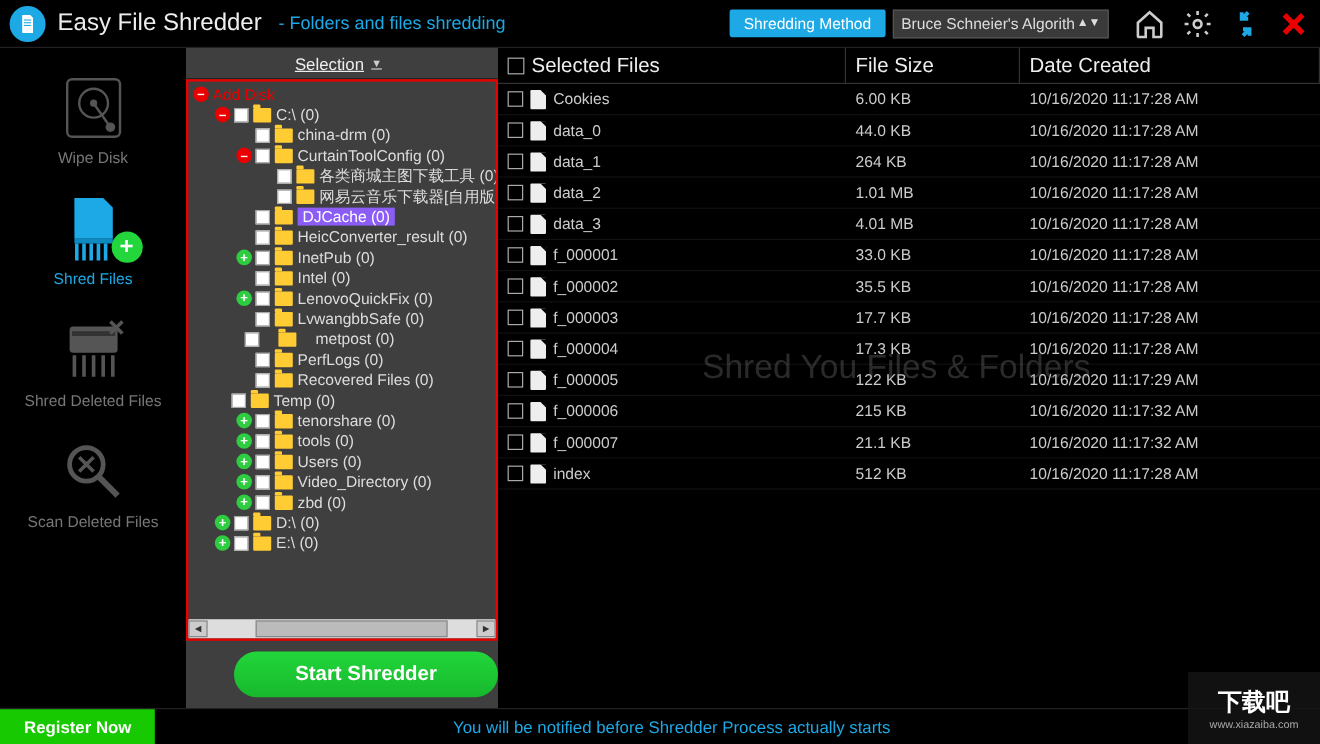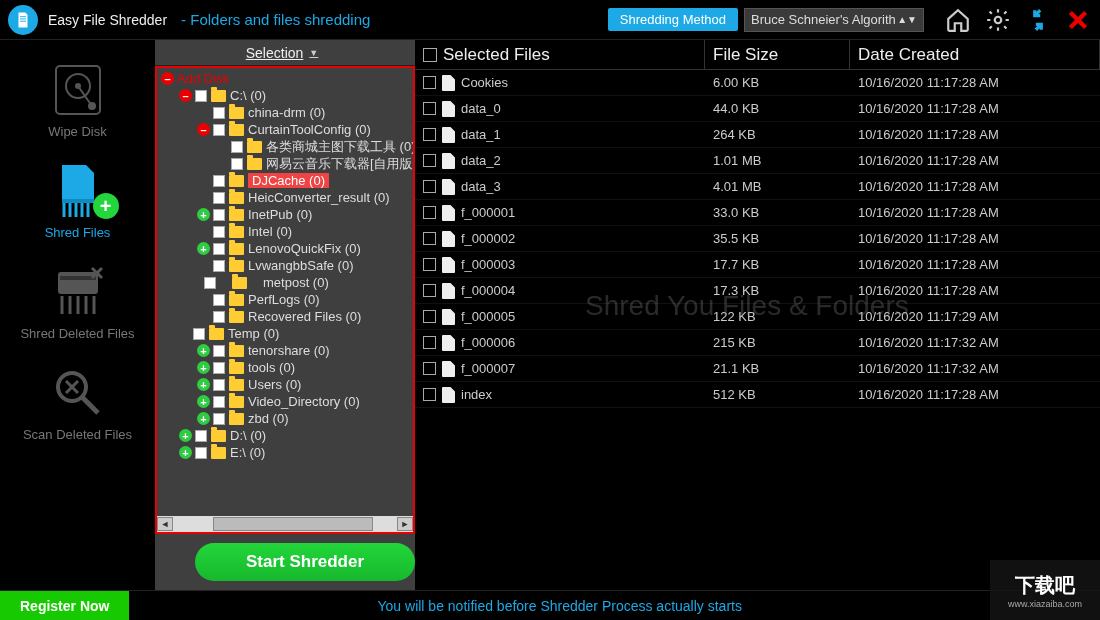--- a/index.html
+++ b/index.html
@@ -2,21 +2,21 @@
 <html><head>
 <meta charset="utf-8">
 <style>
 * { margin: 0; padding: 0; box-sizing: border-box; font-family: "Segoe UI", Arial, sans-serif; }
 html, body { width: 1100px; height: 620px; overflow: hidden; background: #000; color: #fff; }
 .app { width: 1100px; height: 620px; display: flex; flex-direction: column; background: #000; }
 
 
 .header { height: 40px; display: flex; align-items: center; padding: 0 8px; background: #000; border-bottom: 1px solid #222; }
 .app-logo { width: 30px; height: 30px; border-radius: 50%; background: #1ca9e6; display: flex; align-items: center; justify-content: center; font-size: 12px; color: #fff; margin-right: 10px; }
-.app-title { font-size: 14px; font-weight: 300; color: #eee; margin-right: 14px; }
+.app-title { font-size: 20px; font-weight: 300; color: #eee; margin-right: 14px; }
 .app-sub { font-size: 15px; color: #1ca9e6; }
 .header-spacer { flex: 1; }
 .method-btn { background: #1ca9e6; color: #fff; border: none; padding: 4px 12px; font-size: 13px; border-radius: 2px; margin-right: 6px; }
 .method-select { background: #3a3a3a; color: #ddd; border: 1px solid #555; padding: 3px 6px; font-size: 13px; width: 180px; height: 24px; }
 .header-icons { display: flex; gap: 12px; margin-left: 20px; align-items: center; }
 .hicon { width: 28px; height: 28px; display: flex; align-items: center; justify-content: center; color: #ccc; cursor: pointer; }
 .hicon svg { width: 26px; height: 26px; }
 .hicon.min svg { stroke: #1ca9e6; }
 .hicon.close svg { stroke: #e90000; }
 
@@ -35,21 +35,21 @@
 .sel-header { height: 26px; display: flex; align-items: center; justify-content: center; background: #3f3f3f; border-bottom: 1px solid #222; }
 .sel-header span { text-decoration: underline; font-size: 14px; color: #eee; margin-right: 6px; }
 .tree-box { flex: 1; border: 2px solid #e90000; overflow: hidden; position: relative; }
 .tree-content { position: absolute; top: 0; left: 0; right: 0; bottom: 16px; overflow: hidden; padding: 2px 0; }
 .tree-hscroll { position: absolute; bottom: 0; left: 0; right: 0; height: 16px; background: #ddd; display: flex; align-items: center; }
 .tree-hscroll .hthumb { height: 14px; background: #bbb; border: 1px solid #888; margin-left: 40px; width: 160px; }
 .tree-hscroll .harrow { width: 16px; height: 14px; background: #ccc; border: 1px solid #888; display: flex; align-items: center; justify-content: center; font-size: 9px; color: #333; }
 .tree-row { display: flex; align-items: center; height: 17px; font-size: 13px; color: #ddd; white-space: nowrap; }
 .tree-row .lbl { cursor: pointer; }
 .tree-row.add-disk { color: #e90000; }
-.tree-row.selected .lbl { background: #ef4444; color: #fff; padding: 0 4px; }
+.tree-row.selected .lbl { background: #8b5cf6; color: #fff; padding: 0 4px; }
 .expander { width: 13px; height: 13px; border-radius: 50%; display: inline-flex; align-items: center; justify-content: center; font-size: 11px; font-weight: bold; margin-right: 3px; flex-shrink: 0; }
 .expander.minus { background: #e90000; color: #fff; }
 .expander.plus { background: #2ecc40; color: #fff; }
 .expander.none { visibility: hidden; }
 .chk { width: 12px; height: 12px; border: 1px solid #aaa; background: #fff; margin-right: 4px; flex-shrink: 0; }
 .folder-ico { width: 15px; height: 12px; background: #ffcc33; border-radius: 1px; margin-right: 4px; position: relative; flex-shrink: 0; }
 .folder-ico::before { content: ""; position: absolute; top: -3px; left: 0; width: 6px; height: 3px; background: #ffcc33; border-radius: 1px 1px 0 0; }
 
 
 .table-wrap { flex: 1; display: flex; flex-direction: column; background: #000; position: relative; }

